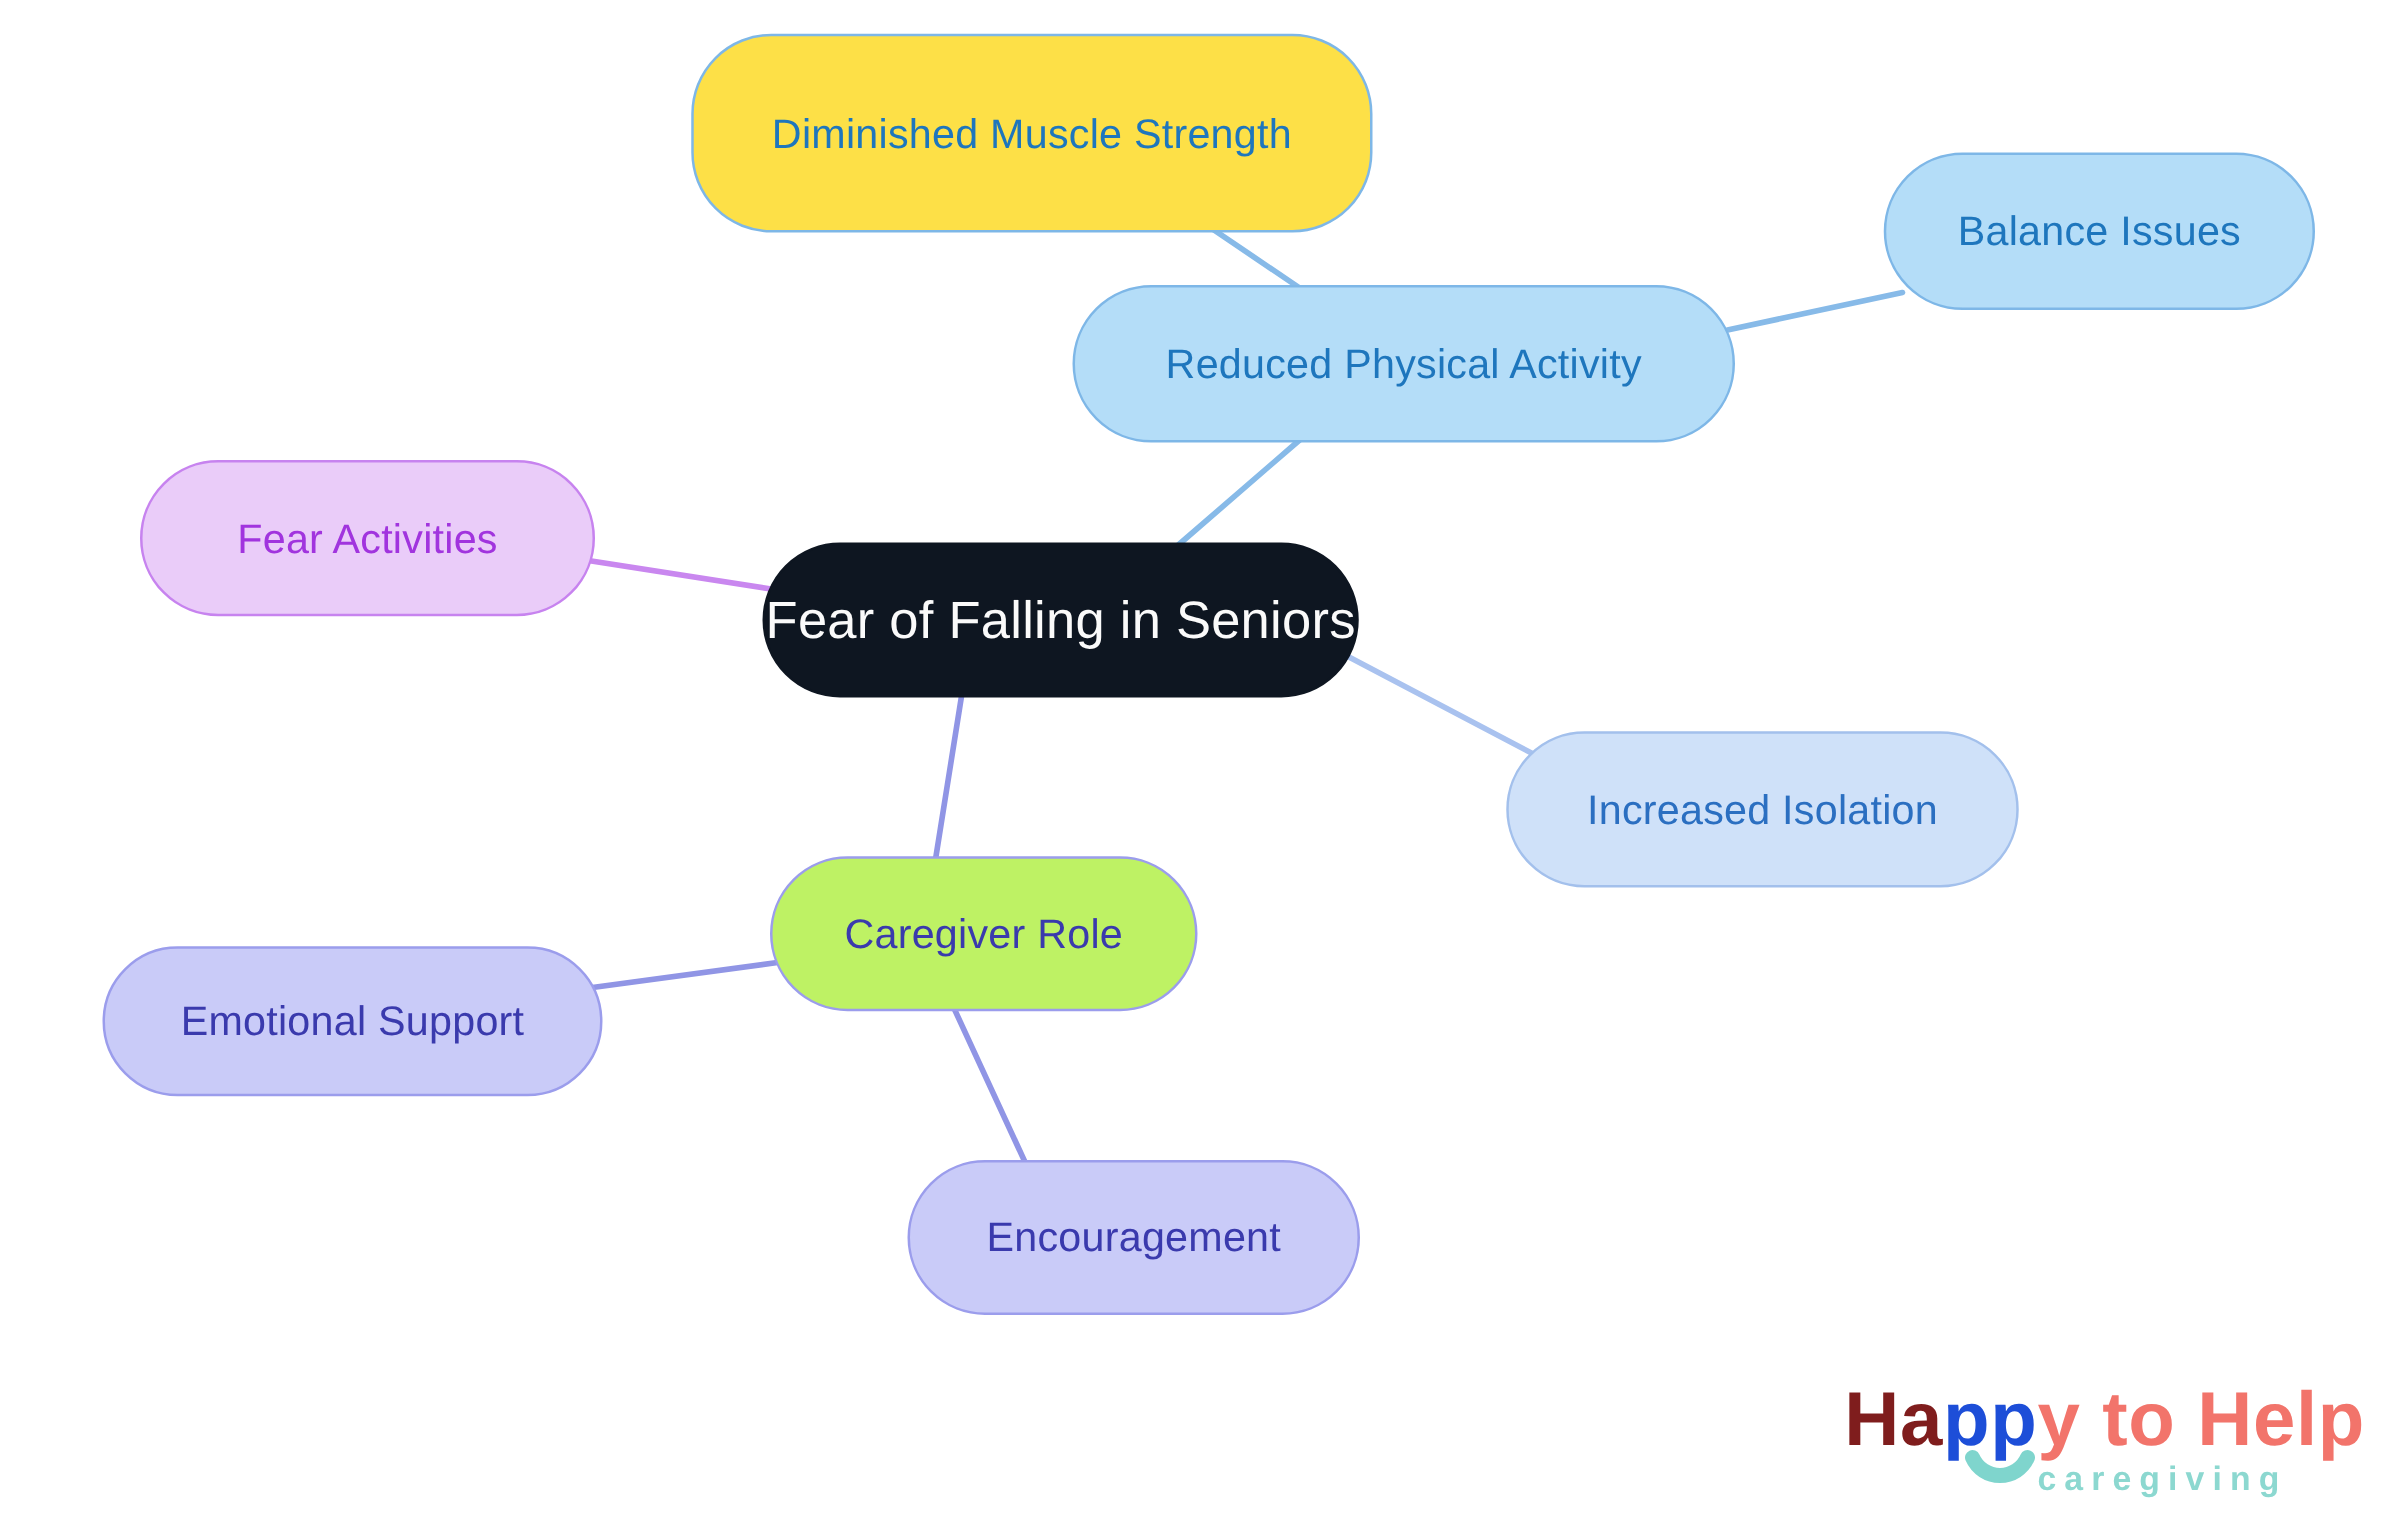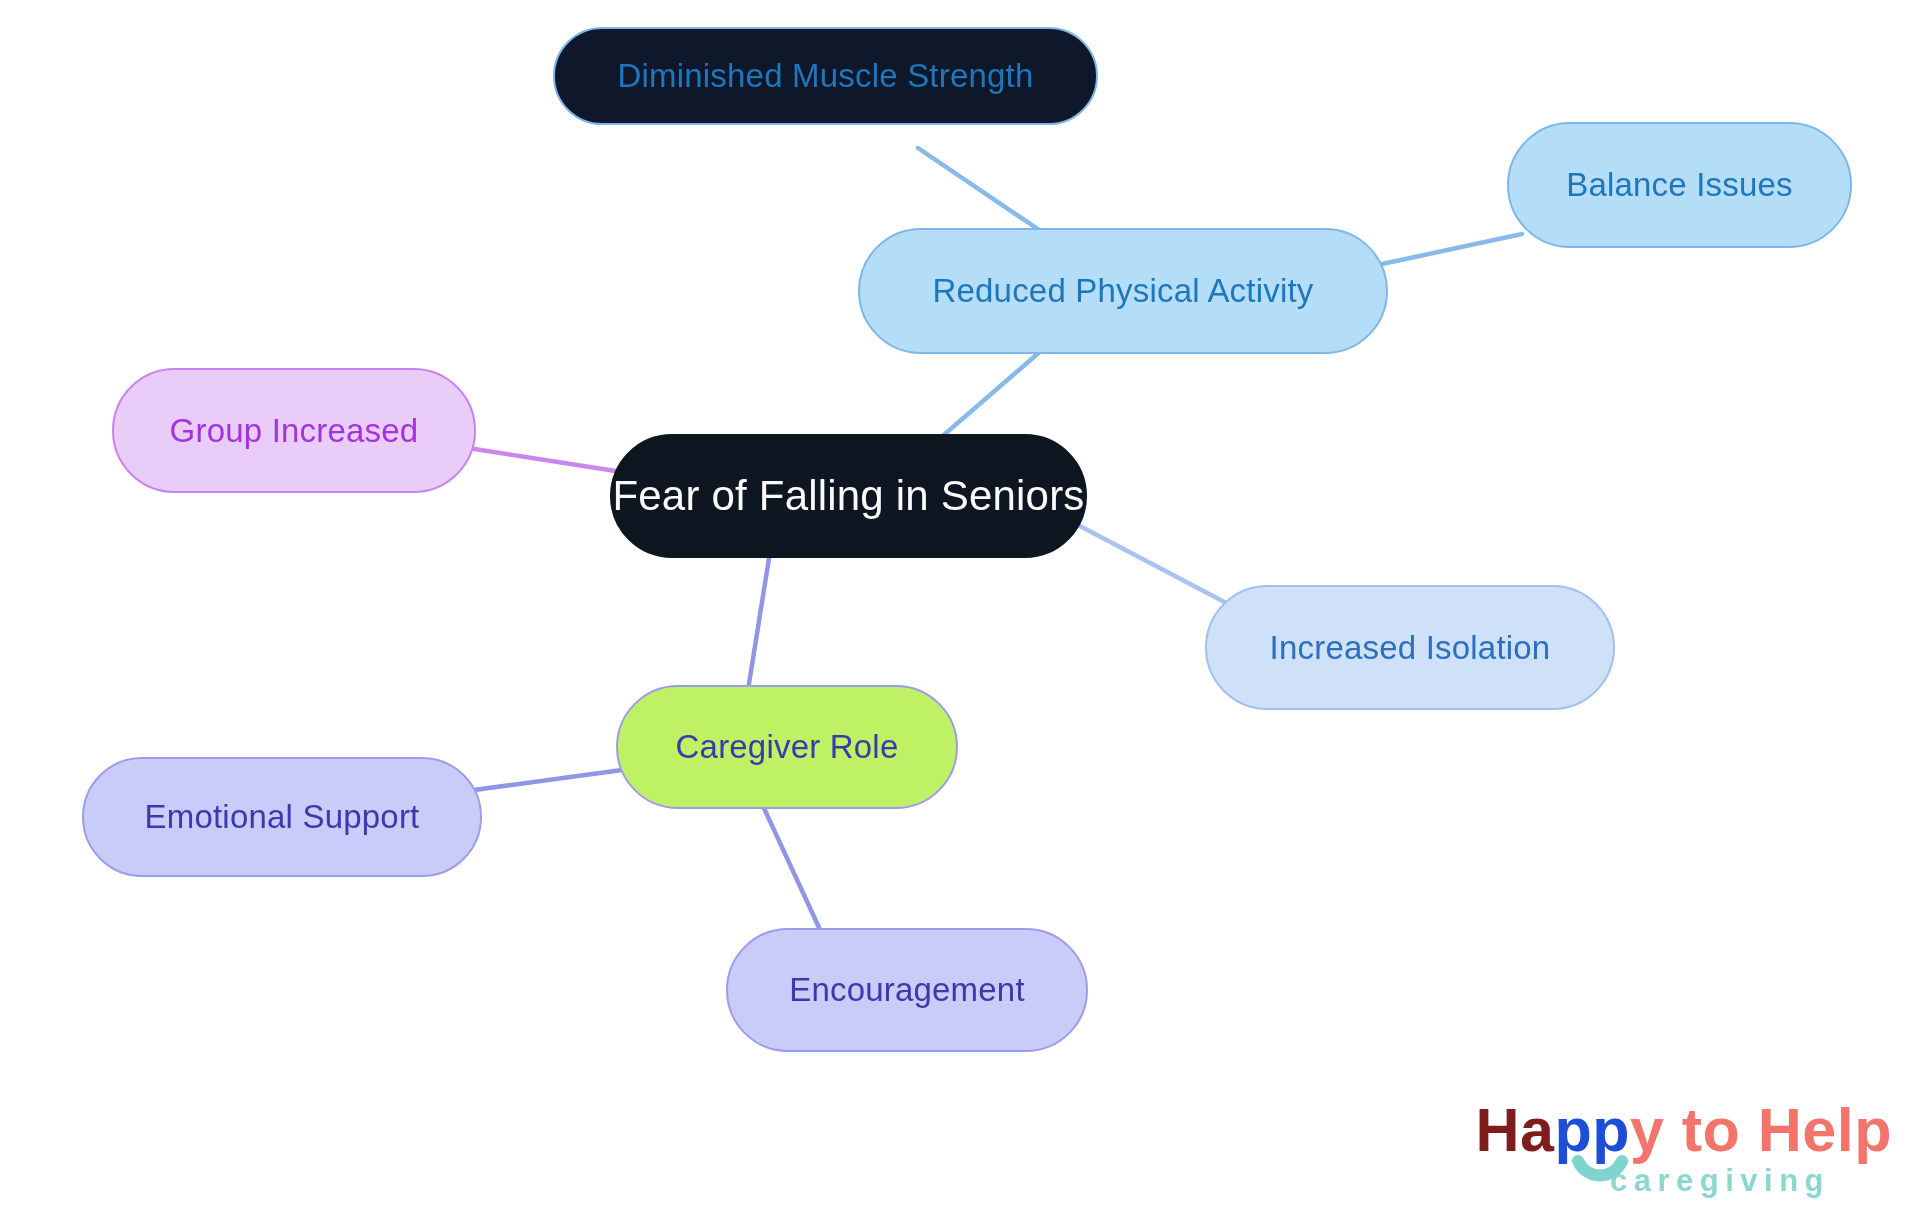--- a/index.html
+++ b/index.html
@@ -52,21 +52,21 @@
     white-space: nowrap;
   }
   .smile {
     position: absolute;
     left: 96px;
     top: 54px;
   }
   .tagline {
     margin-top: 2px;
     margin-right: 62px;
-    font-size: 31px;
+    font-size: 27px;
     font-weight: bold;
     letter-spacing: 6.5px;
     text-align: right;
   }
 </style>
 </head>
 <body>
 
 <div class="canvas">
 
@@ -76,25 +76,25 @@
       <line x1="1382" y1="264" x2="1522" y2="234" stroke="#87BAE8" stroke-width="4.5" stroke-linecap="round"></line>
       <line x1="468" y1="448" x2="622" y2="472" stroke="#C987EF" stroke-width="4.5" stroke-linecap="round"></line>
       <line x1="1078" y1="525" x2="1232" y2="606" stroke="#A9C2EF" stroke-width="4.5" stroke-linecap="round"></line>
       <line x1="770" y1="552" x2="748" y2="690" stroke="#9095E5" stroke-width="4.5" stroke-linecap="round"></line>
       <line x1="622" y1="770" x2="474" y2="790" stroke="#9095E5" stroke-width="4.5" stroke-linecap="round"></line>
       <line x1="762" y1="804" x2="822" y2="934" stroke="#9095E5" stroke-width="4.5" stroke-linecap="round"></line>
     </svg>
 
   <div>
       <div class="node node--center" style="left: 610px; top: 434px; width: 477px; height: 124px; background: rgb(14, 22, 33); border-color: rgb(14, 22, 33); color: rgb(250, 250, 250);">Fear of Falling in Seniors</div>
-      <div class="node" style="left: 553px; top: 27px; width: 545px; height: 98px; background: #0f172a; border-color: rgb(126, 183, 231); color: rgb(30, 118, 189);">Diminished Muscle Strength</div>
+      <div class="node" style="left: 553px; top: 27px; width: 545px; height: 159px; background: #fde047; border-color: rgb(126, 183, 231); color: rgb(30, 118, 189);">Diminished Muscle Strength</div>
       <div class="node" style="left: 858px; top: 228px; width: 530px; height: 126px; background: rgb(180, 221, 248); border-color: rgb(126, 183, 231); color: rgb(30, 118, 189);">Reduced Physical Activity</div>
       <div class="node" style="left: 1507px; top: 122px; width: 345px; height: 126px; background: rgb(180, 221, 248); border-color: rgb(126, 183, 231); color: rgb(30, 118, 189);">Balance Issues</div>
       <div class="node" style="left: 1205px; top: 585px; width: 410px; height: 125px; background: rgb(207, 225, 249); border-color: rgb(163, 192, 236); color: rgb(43, 111, 193);">Increased Isolation</div>
-      <div class="node" style="left: 112px; top: 368px; width: 364px; height: 125px; background: rgb(234, 204, 249); border-color: rgb(199, 131, 239); color: rgb(161, 52, 222);">Group Increased</div>
+      <div class="node" style="left: 112px; top: 368px; width: 364px; height: 125px; background: rgb(234, 204, 249); border-color: rgb(199, 131, 239); color: rgb(161, 52, 222);">Fear Activities</div>
       <div class="node" style="left: 616px; top: 685px; width: 342px; height: 124px; background: #bef264; border-color: rgb(155, 157, 236); color: rgb(58, 58, 173);">Caregiver Role</div>
       <div class="node" style="left: 82px; top: 757px; width: 400px; height: 120px; background: rgb(201, 203, 248); border-color: rgb(155, 157, 236); color: rgb(58, 58, 173);">Emotional Support</div>
       <div class="node" style="left: 726px; top: 928px; width: 362px; height: 124px; background: rgb(201, 203, 248); border-color: rgb(155, 157, 236); color: rgb(58, 58, 173);">Encouragement</div>
     </div>
 
   <div class="logo">
     <div class="brand-line">
       <span><span style="color: #7f1d1d;">Ha</span><span style="color: #1d4ed8;">pp</span><span style="color: rgb(242, 116, 107);">y to Help</span></span>
       <svg class="smile" width="58" height="34" viewBox="0 0 58 34" xmlns="http://www.w3.org/2000/svg">
         <path id="smile-path" d="M7,7 A24,24 0 0,0 51,7" fill="none" stroke-width="12" stroke-linecap="round" stroke="#7FD5CD"></path>

